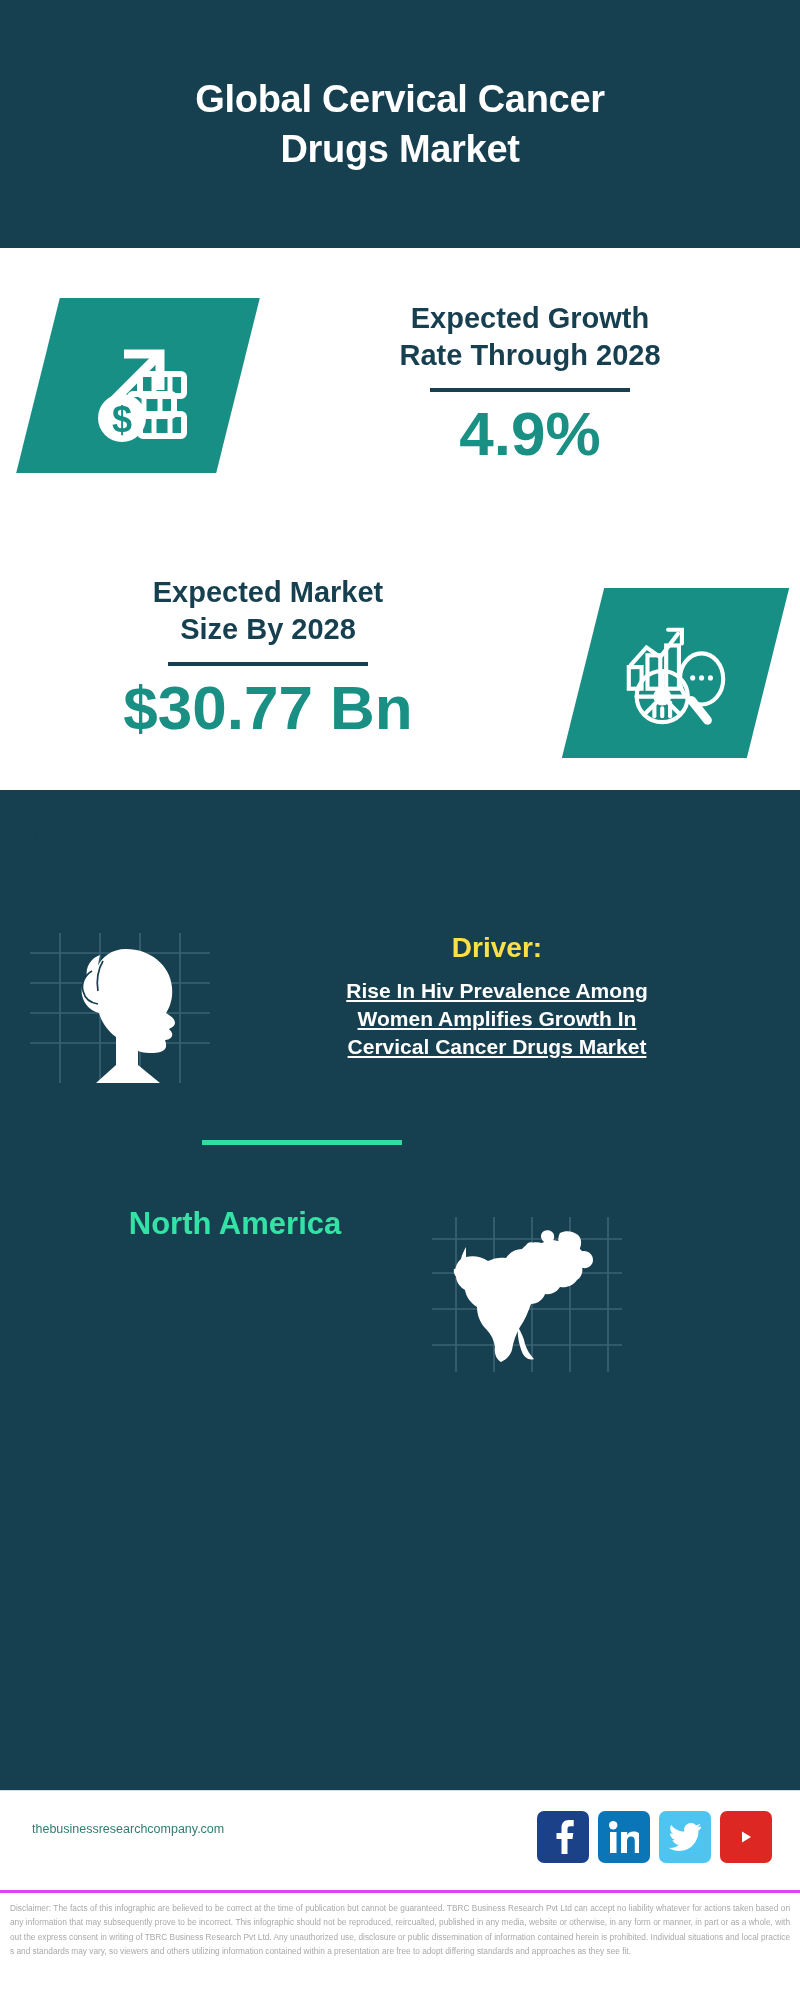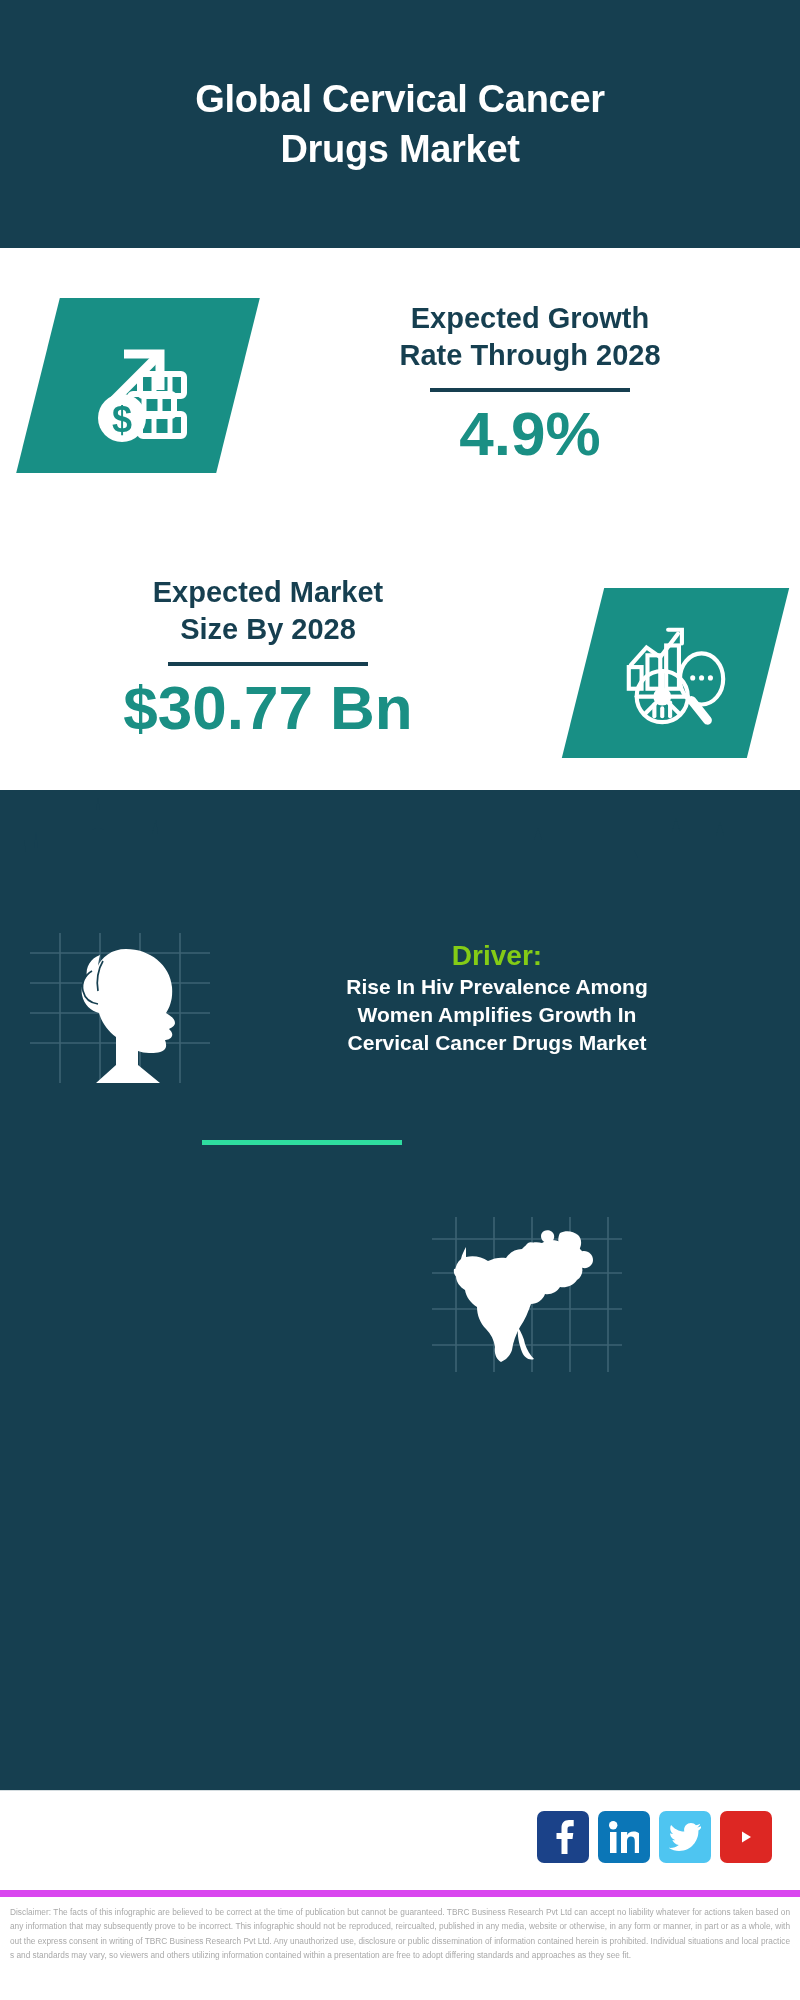--- a/index.html
+++ b/index.html
@@ -53,24 +53,24 @@
   
   .dark-panel {
     position:absolute; left:0; top:790px; width:800px; height:1000px;
     background:#163f50; overflow:hidden;
   }
   .skyline { position:absolute; left:0; top:0; width:800px; height:125px; }
 
   .driver-block { position:absolute; left:0; top:143px; width:800px; height:180px; }
   .driver-icon { position:absolute; left:30px; top:0px; width:180px; height:150px; }
   .driver-text { position:absolute; left:222px; top:-2px; width:550px; text-align:center; }
-  .driver-heading { color:#84cc16; font-size:28px; font-weight:bold; line-height:1.2;margin-top:8px; }
+  .driver-heading { color:#fde047; font-size:28px; font-weight:bold; line-height:1.2; }
   .driver-body {
     color:#ffffff; font-size:21px; font-weight:bold; line-height:1.34;
-    margin-top:0; white-space:pre-line;
+    margin-top:12px; white-space:pre-line;text-decoration:underline;
   }
 
   .mint-rule {
     position:absolute; left:202px; top:350px; width:200px; height:5px; background:#2fdda0;
   }
 
   .region-block { position:absolute; left:0; top:415px; width:800px; height:175px; }
   .region-text { position:absolute; left:30px; top:0; width:410px; text-align:center; }
   .region-name { color:#33e3a6; font-size:31px; font-weight:bold; line-height:1.25; }
   .region-sub { color:#ffffff; font-size:27px; line-height:1.3; white-space:pre-line; }
@@ -88,21 +88,21 @@
   .socials { position:absolute; right:28px; top:20px; display:flex; gap:9px; }
   .social { width:52px; height:52px; border-radius:7px; display:flex;
             align-items:center; justify-content:center; }
   .s-fb { background:#1b4289; }
   .s-li { background:#0b76b7; }
   .s-tw { background:#4ec5f1; }
   .s-yt { background:#dd2723; }
 
   .disclaimer {
     position:absolute; left:0; top:1890px; width:800px; height:110px;
-    background:#fff; border-top:7px solid #d946ef;
+    background:#fff; border-top:3px solid #d946ef;
     padding:8px 10px 0 10px;
   }
   .disclaimer p {
     color:#a9a9a9; font-size:8.3px; line-height:1.72; text-align:justify;
     word-break:break-all;
   }
 </style>
 </head>
 <body>
 
@@ -218,20 +218,21 @@
         <div class="driver-body">Rise In Hiv Prevalence Among
 Women Amplifies Growth In
 Cervical Cancer Drugs Market</div>
       </div>
     </div>
 
     <div class="mint-rule"></div>
 
     <div class="region-block">
       <div class="region-text">
+        <div class="region-name">North America</div>
       </div>
       <svg class="region-map" viewBox="0 0 190 155">
         <g stroke="#3d6373" stroke-width="1.6">
           <line x1="24" y1="0" x2="24" y2="155"></line>
             <line x1="62" y1="0" x2="62" y2="155"></line>
           <line x1="100" y1="0" x2="100" y2="155"></line>
             <line x1="138" y1="0" x2="138" y2="155"></line>
           <line x1="176" y1="0" x2="176" y2="155"></line>
           <line x1="0" y1="22" x2="190" y2="22"></line>
             <line x1="0" y1="56" x2="190" y2="56"></line>
@@ -246,20 +247,21 @@
           <path d="M112 14 c4 -2 9 0 10 4 c1 4 -2 8 -6 8 c-4 0 -7 -3 -7 -7 c0 -2 1 -4 3 -5 Z"></path>
           <path d="M96 26 c3 -2 7 0 8 3 c0 3 -3 6 -6 5 c-3 0 -5 -3 -4 -6 Z"></path>
           <path d="M86 110 c3 5 6 11 7 17 c2 6 5 11 9 15 c-5 2 -10 -2 -12 -7 c-3 -8 -5 -17 -4 -25 Z"></path>
         </g>
       </svg>
     </div>
   </div>
 
   <div class="footer">
     <div class="footer-src">
+      <div>thebusinessresearchcompany.com</div>
     </div>
     <div class="socials">
       <a class="social s-fb">
         <svg width="28" height="34" viewBox="0 0 28 34">
             <path fill="#fff" d="M18.5 34V19h5l.8-6h-5.8V9.2c0-1.7.5-2.9 3-2.9h3.2V0C24 0 22.1 0 20 0c-4.5 0-7.5 2.7-7.5 7.8V13H7.5v6h5v15z"></path>
           </svg>
       </a>
       <a class="social s-li">
         <svg width="30" height="32" viewBox="0 0 30 32">
           <rect x="1" y="11" width="6.5" height="21" fill="#fff"></rect>

